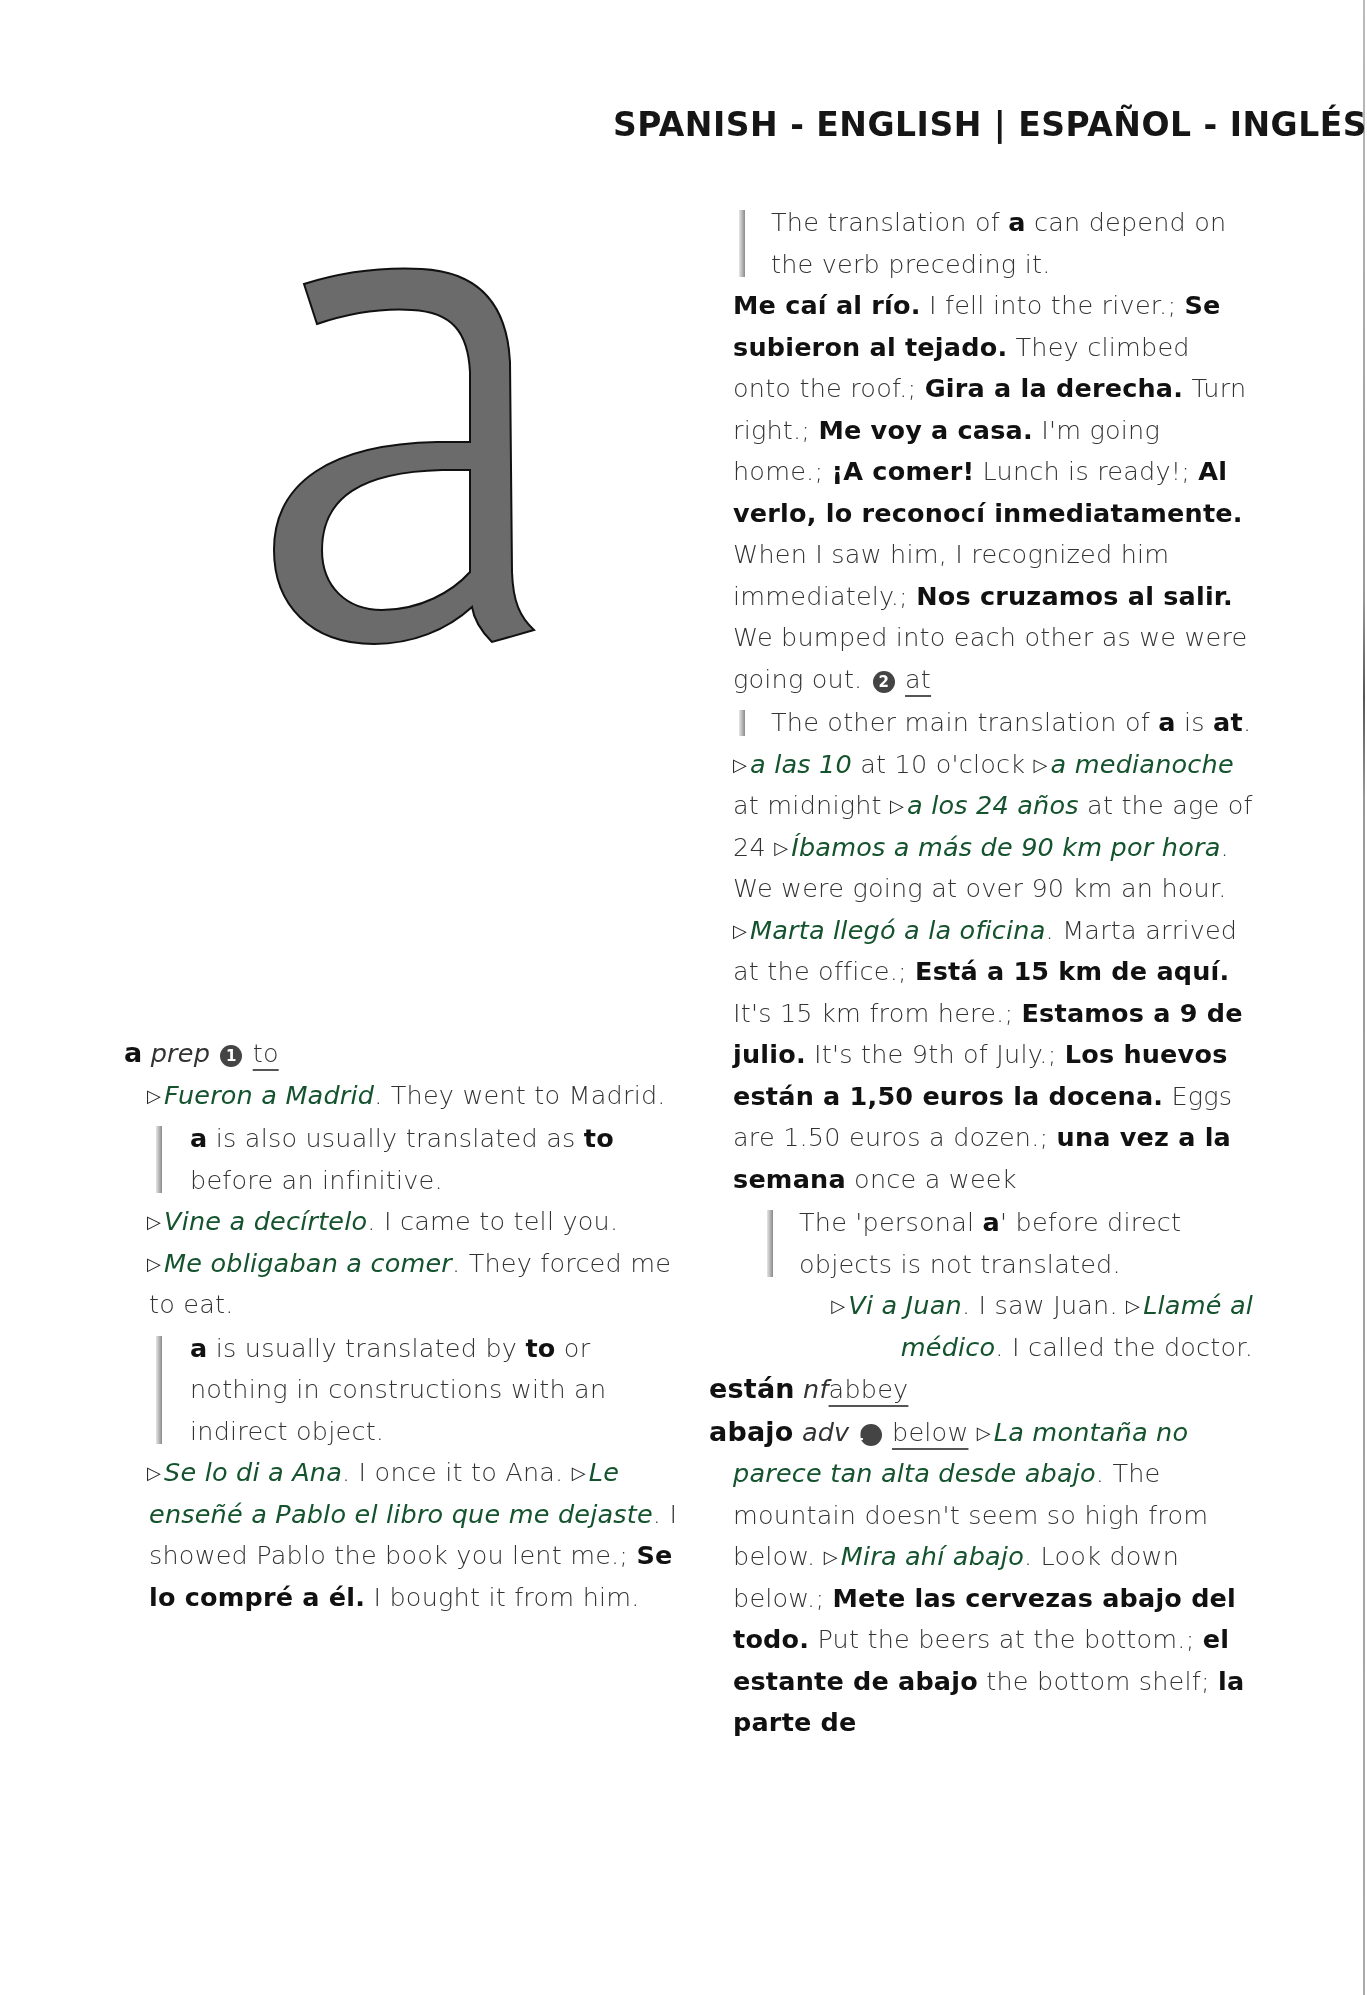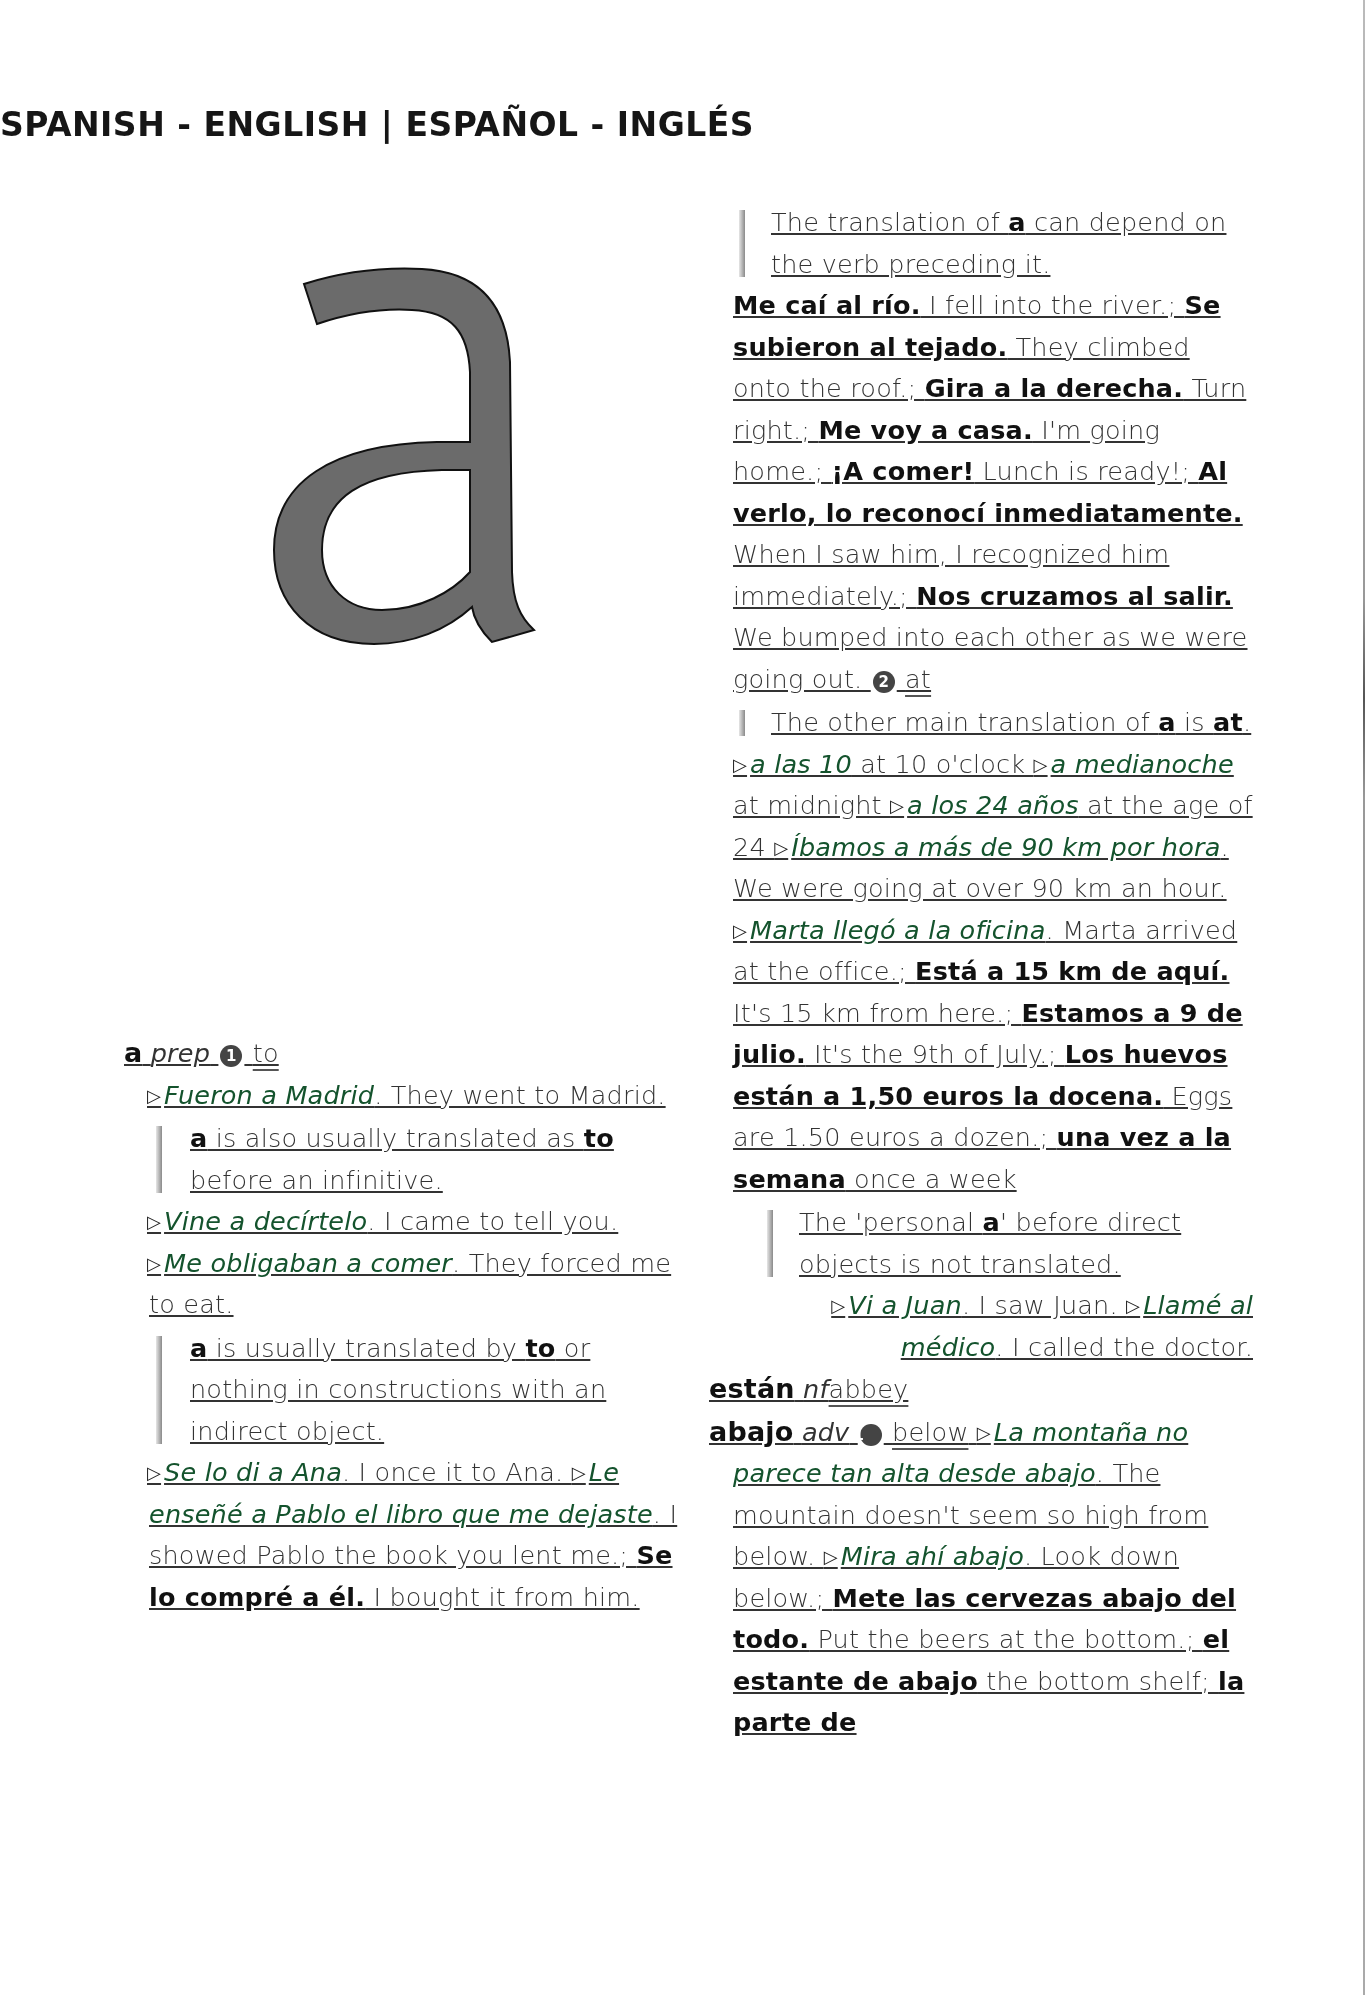--- a/index.html
+++ b/index.html
@@ -6,30 +6,30 @@
   body {
     width: 1367px; height: 1995px; position: relative; overflow: hidden;
     font-family: "DejaVu Sans", "Liberation Sans", sans-serif;
     color: #2a2a2a;
   }
   .page-edge {
     position: absolute; top: 0; right: 2px; width: 2px; height: 1995px;
     background: linear-gradient(to bottom, #bbb 0%, #999 30%, #555 35%, #999 40%, #aaa 100%);
   }
   .running-head {
-    position: absolute; top: 105px; left: 0; width: 1367px; text-align: left;
+    position: absolute; top: 105px; left: 0; width: 1367px; text-align: right;
     font-family: "DejaVu Sans", sans-serif; font-weight: bold; font-size: 33px;
     letter-spacing: 0.5px; color: #161616;
   }
   .big-letter {
     position: absolute; left: 262px; top: 232px; width: 290px; height: 420px;
   }
   .col {
     position: absolute; font-size: 25.5px; line-height: 41.5px; color: #333;
-    letter-spacing: 0.2px; font-weight: 300; text-decoration: underline;
+    letter-spacing: 0.2px; font-weight: 300;
   }
   .col-left { left: 124px; top: 1032px; width: 560px; }
   .col-right { left: 733px; top: 200px; width: 520px; }
   .p { margin: 0; }
   .hw { font-weight: bold; color: #111; font-size: 27px; }
   .pos { font-style: italic; color: #333; }
   .tr { text-decoration: underline; text-decoration-color: #555; text-underline-offset: 7px; }
   .b { font-weight: bold; color: #111; }
   .i { font-style: italic; color: #14532d; }
   .num {

